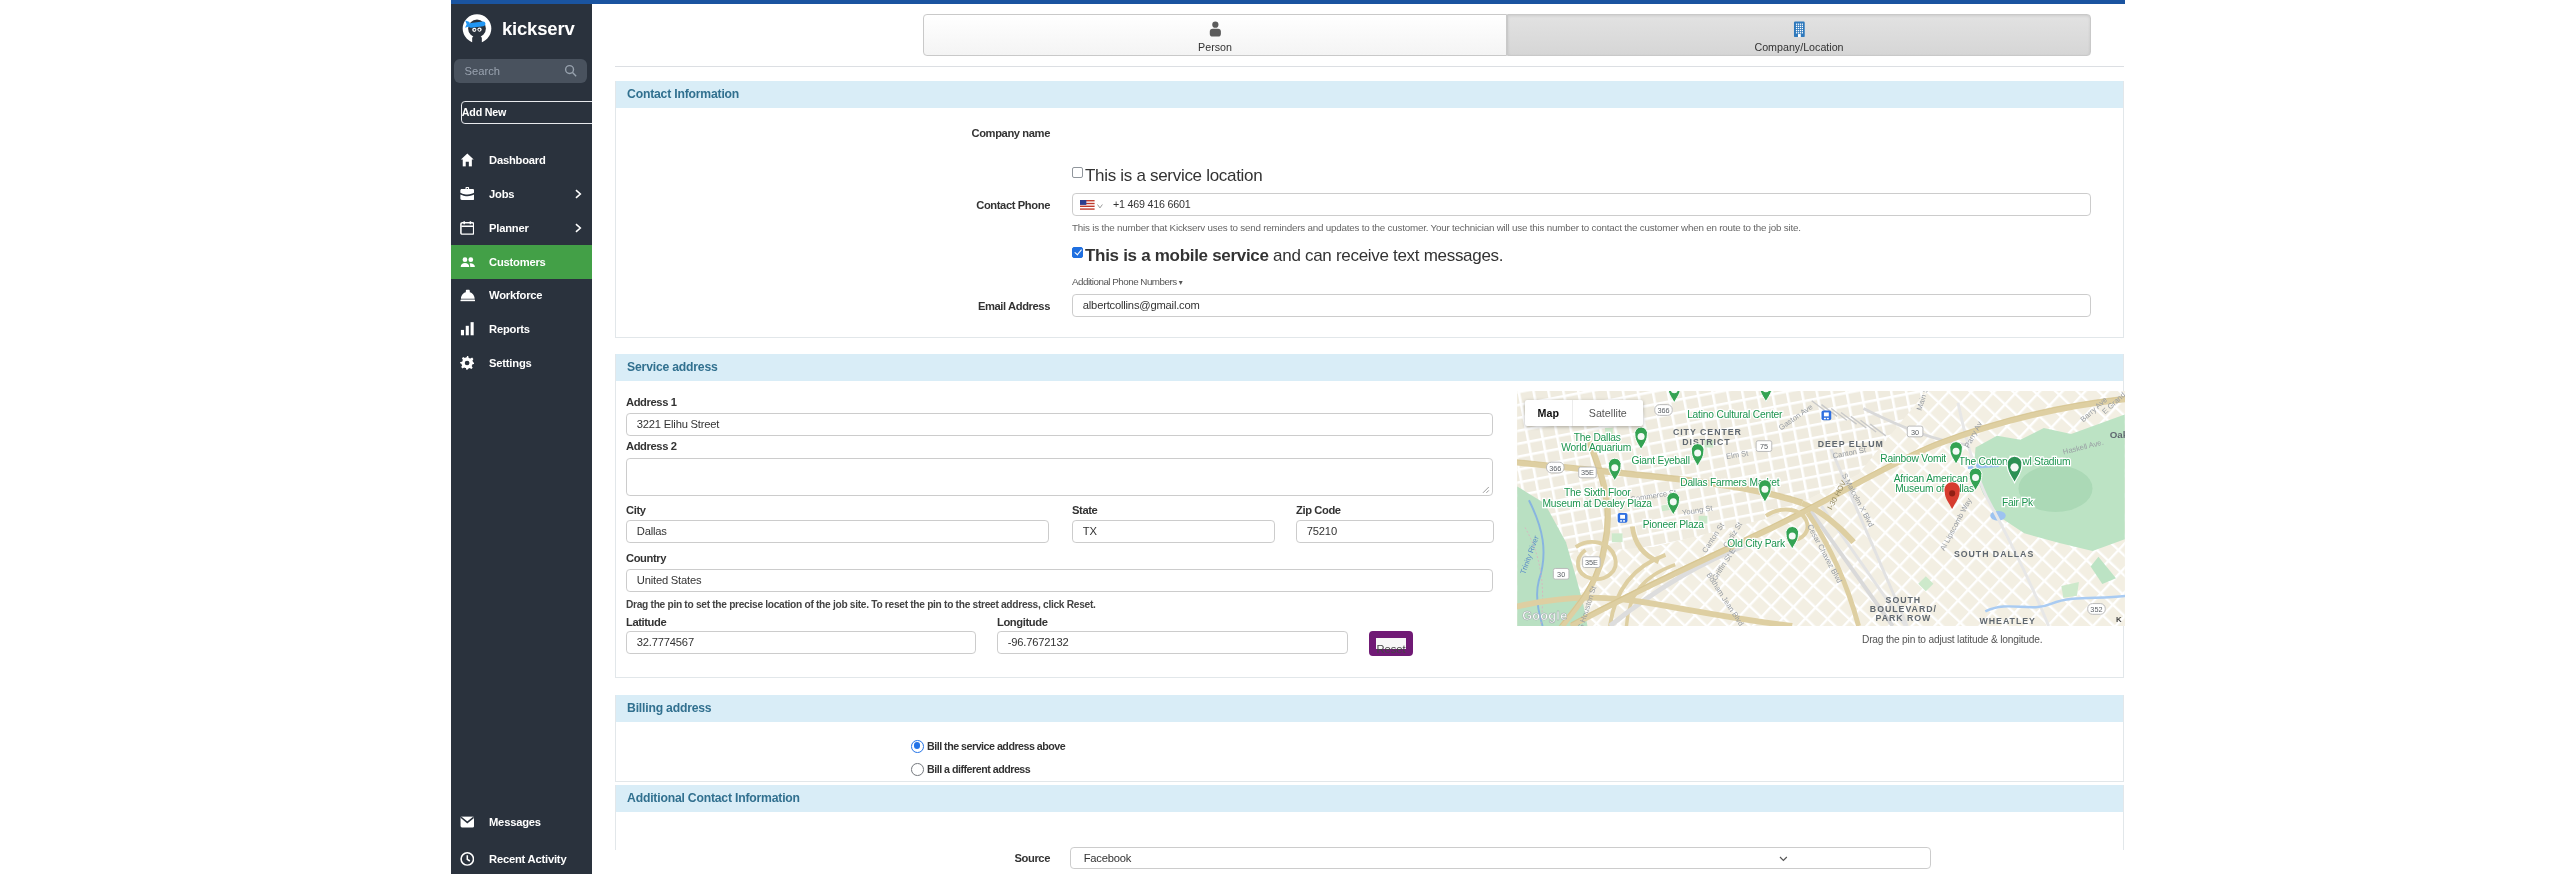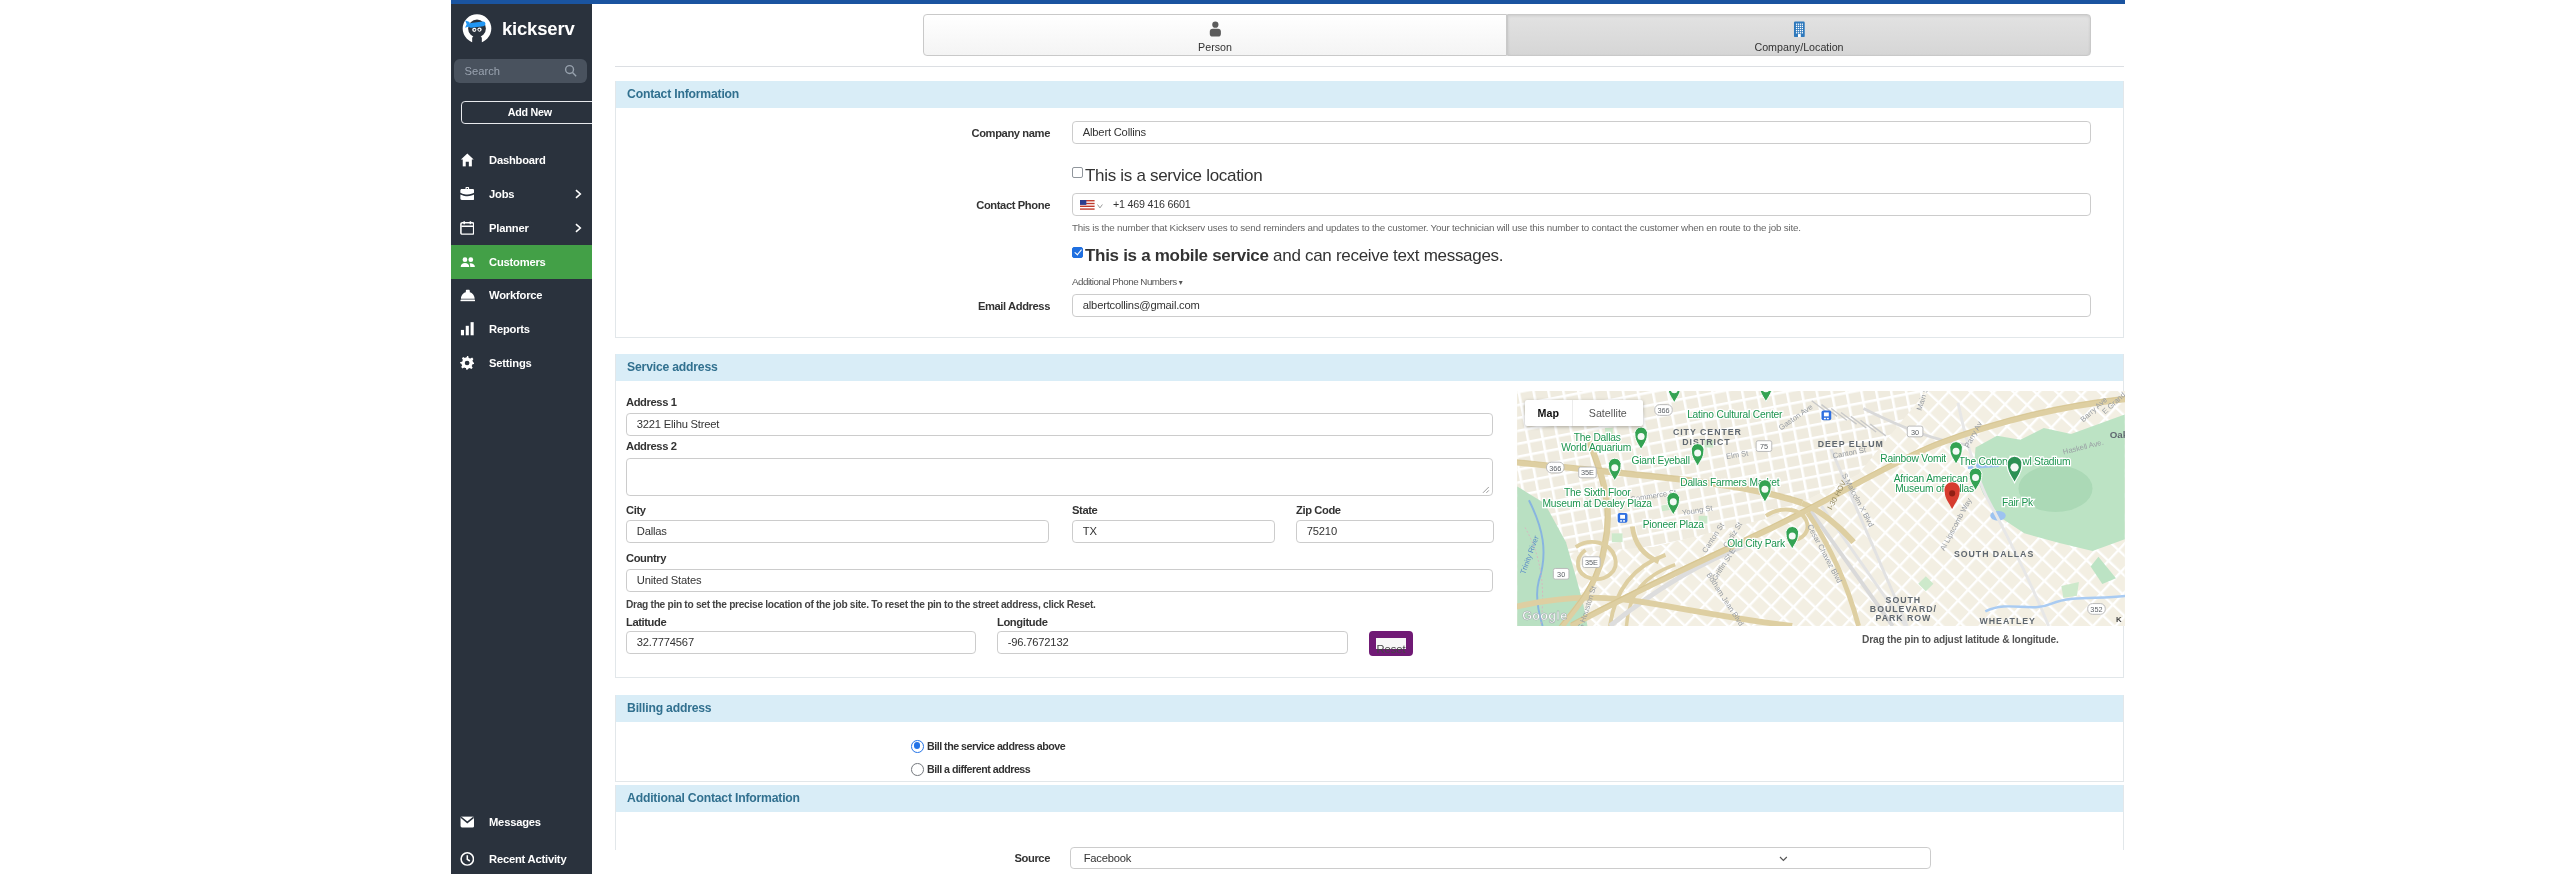--- a/index.html
+++ b/index.html
@@ -6,21 +6,21 @@
 html,body { width: 2576px; height: 874px; background: #fff; font-family: "Liberation Sans", sans-serif; overflow: hidden; }
 .app { position: absolute; left: 451px; top: 0; width: 1674px; height: 874px; }
 .abs { position: absolute; }
 .topbar { position: absolute; left: 0; top: 0; width: 1674px; height: 3.9px; background: #1a54a0; }
 
 .sidebar { position: absolute; left: 0; top: 3.9px; width: 141px; height: 870px; background: #2a323d; }
 .logo { position: absolute; left: 10.7px; top: 9.8px; }
 .logotext { position: absolute; left: 51px; top: 14.6px; color: #fff; font-size: 18.5px; font-weight: bold; letter-spacing: -0.2px; }
 .search { position: absolute; left: 2.9px; top: 55px; width: 133px; height: 24.4px; background: #49525e; border-radius: 5.9px; color: #9aa3b0; font-size: 11.2px; line-height: 24.4px; padding-left: 10.7px; }
 .search svg { position: absolute; right: 8.8px; top: 4.9px; }
-.addnew { position: absolute; left: 9.8px; top: 97px; width: 138px; height: 23.4px; border: 1px solid #e8eaee; border-radius: 3.9px; color: #fff; font-size: 10.7px; font-weight: bold; text-align: center; line-height: 21.5px; letter-spacing: -0.2px; }
+.addnew { position: absolute; left: 9.8px; top: 97px; width: 138px; height: 23.4px; border: 1px solid #e8eaee; border-radius: 3.9px; color: #fff; font-size: 10.7px; font-weight: bold; text-align: left; line-height: 21.5px; letter-spacing: -0.2px; }
 .nav { position: absolute; left: 0; width: 141px; height: 34px; color: #fff; font-size: 11.2px; font-weight: bold; letter-spacing: -0.2px; }
 .nav .lbl { position: absolute; left: 38px; top: 50%; transform: translateY(-50%); }
 .nav svg.ic { position: absolute; left: 8.8px; top: 50%; transform: translateY(-50%); }
 .nav .chev { position: absolute; right: 9.8px; top: 50%; transform: translateY(-50%); }
 .nav.active { background: #43a047; }
 
 .main { position: absolute; left: 141px; top: 3.9px; width: 1533px; height: 870px; background: #fff; }
 
 .hr1 { position: absolute; left: 23.4px; top: 62px; width: 1509px; height: 1px; background: #dcdfe3; }
 .tabs { position: absolute; left: 331px; top: 9.8px; width: 1168px; height: 42px; }
@@ -177,21 +177,20 @@
             <rect x="5.1" y="13.4" width="2.9" height="3.1" fill="#fff"></rect>
           </svg>
         <div class="tlbl">Company/Location</div>
       </div>
     </div>
 
     <div class="panel" style="top:77px; height:257px;">
       <div class="phead">Contact Information</div>
     </div>
     <div class="flabel r" style="left:234px; top:123px; width:224px;">Company name</div>
-    <div class="inp" style="left:480px; top:117px; width:1019px; height:23.4px;">Albert Collins</div>
     <div class="cb" style="left:480px; top:163px;"></div>
     <div class="cblbl" style="left:493px; top:162px;">This is a service location</div>
     <div class="flabel r" style="left:234px; top:195px; width:224px;">Contact Phone</div>
     <div class="inp" style="left:480px; top:189px; width:1019px; height:23.4px; padding-left:40px; font-size:10.7px;">+1 469 416 6601</div>
     <svg class="abs" style="left:488px; top:196px;" width="14.6" height="9.8" viewBox="0 0 15 10">
         <rect width="15" height="10" fill="#fff"></rect>
         <rect y="0" width="15" height="1.43" fill="#c0392b"></rect>
         <rect y="2.86" width="15" height="1.43" fill="#c0392b"></rect>
         <rect y="5.72" width="15" height="1.43" fill="#c0392b"></rect>
         <rect y="8.58" width="15" height="1.43" fill="#c0392b"></rect>
@@ -428,21 +427,21 @@
 </g>
 
 <text x="5" y="235" font-size="13" fill="#ffffff" stroke="#9aa0a6" stroke-width="0.5" letter-spacing="0.3" font-weight="bold" opacity="0.95">Google</text>
 <text x="614" y="237" font-size="8" fill="#444" font-weight="bold">K</text>
 </svg>
       <div class="abs" style="left:7.8px; top:8.8px; width:118px; height:26px; background:#fff; border-radius:2px; box-shadow:0 1px 3.9px rgba(0,0,0,0.3); font-size:10.7px;">
         <div class="abs" style="left:0; top:0; width:48px; height:26px; line-height:26px; text-align:center; font-weight:bold; color:#111; border-right:1px solid #ececec;">Map</div>
         <div class="abs" style="left:48px; top:0; width:70px; height:26px; line-height:26px; text-align:center; color:#565656;">Satellite</div>
       </div>
     </div>
-    <div class="helper" style="left:1270px; top:630px; font-size:10.2px; font-weight:bold; color:#555; letter-spacing:-0.2px;">Drag the pin to adjust latitude &amp; longitude.</div>
+    <div class="helper" style="left:1270px; top:630px; font-size:10.2px; font-weight:normal; color:#555; letter-spacing:-0.2px;">Drag the pin to adjust latitude &amp; longitude.</div>
 
     <div class="panel" style="top:691px; height:87px;">
       <div class="phead">Billing address</div>
     </div>
     <div class="radio on" style="left:319px; top:736px;"></div>
     <div class="cblbl" style="left:335px; top:736px; font-weight:bold; font-size:10.7px; letter-spacing:-0.5px;">Bill the service address above</div>
     <div class="radio off" style="left:319px; top:759px;"></div>
     <div class="cblbl" style="left:335px; top:759px; font-weight:bold; font-size:10.7px; letter-spacing:-0.5px;">Bill a different address</div>
 
     <div class="panel" style="top:781px; height:65px; border-bottom:none;">

